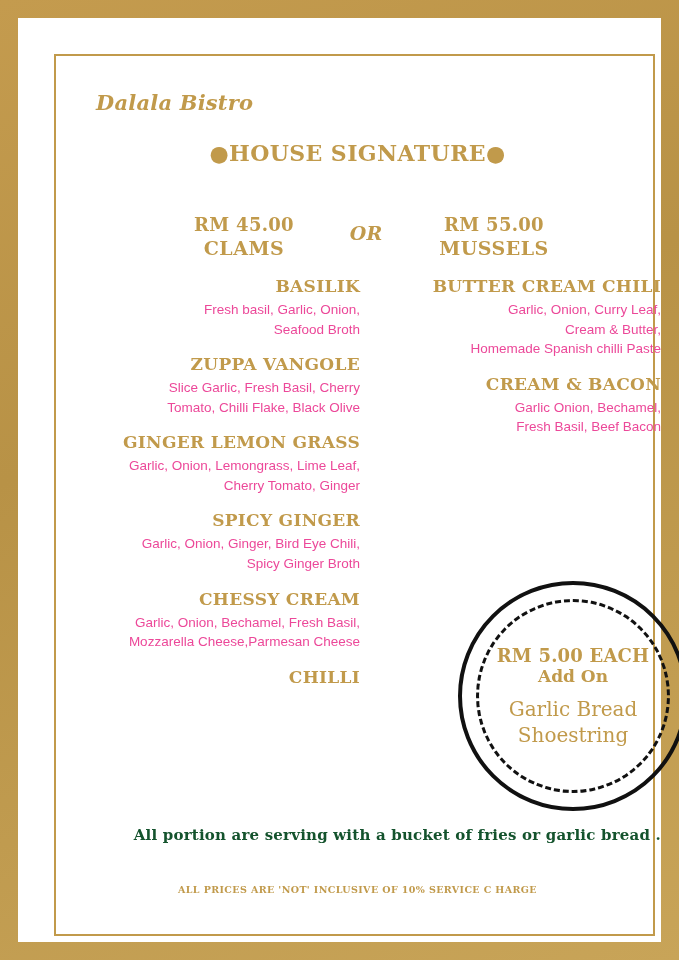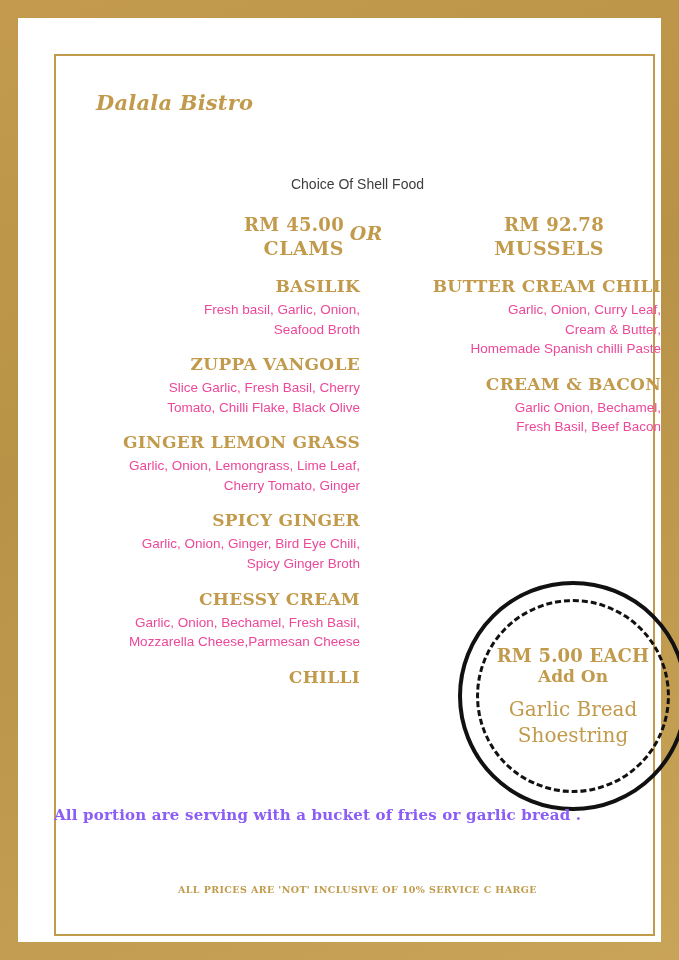--- a/index.html
+++ b/index.html
@@ -81,21 +81,21 @@
 
   .price-row {
     position: absolute;
     top: 156px;
     left: 0;
     width: 607px;
     height: 60px;
   }
   .price-block {
     position: absolute;
-    text-align: right;
+    text-align: center;
     font-family: "DejaVu Serif", serif;
     font-weight: bold;
     color: #c19a4b;
     line-height: 1.25;
   }
   .price-block .amt { font-size: 18px; letter-spacing: .3px; }
   .price-block .nm  { font-size: 19px; letter-spacing: .5px; }
   .price-left  { left: 90px;  width: 200px; top: 4px; }
   .price-right { left: 330px; width: 220px; top: 4px; }
   .or-word {
@@ -172,27 +172,27 @@
     font-family: "DejaVu Serif", serif;
     font-weight: normal;
     font-size: 20px;
     color: #c19a4b;
     line-height: 1.3;
   }
 
   .note {
     position: absolute;
     left: 0;
-    top: 752px;
-    width: 607px;
-    text-align: left;
+    top: 772px;
+    width: 607px;
+    text-align: right;
     font-family: "DejaVu Serif", serif;
     font-weight: bold;
     font-size: 15px;
-    color: #8b5cf6;
+    color: #14532d;
     letter-spacing: .2px;
   }
   .footer {
     position: absolute;
     left: 0;
     top: 830px;
     width: 607px;
     text-align: center;
     font-family: "DejaVu Serif", serif;
     font-weight: bold;
@@ -204,30 +204,30 @@
 </head>
 <body>
 
 <div class="gold-frame">
   <div class="white-page">
     <div class="inner-rule"></div>
     <div class="content">
 
       <div class="brand">Dalala Bistro</div>
 
-      <div class="choice">Choice Of Shell Food</div>
+      <div class="house-sig">●HOUSE SIGNATURE●</div>
 
       <div class="price-row">
         <div class="price-block price-left">
           <div class="amt">RM 45.00</div>
           <div class="nm">CLAMS</div>
         </div>
         <div class="or-word">OR</div>
         <div class="price-block price-right">
-          <div class="amt">RM 92.78</div>
+          <div class="amt">RM 55.00</div>
           <div class="nm">MUSSELS</div>
         </div>
       </div>
 
       <div class="col-left">
         <div class="item">
           <div class="item-name">BASILIK</div>
           <div class="item-desc">Fresh basil, Garlic, Onion,<br>Seafood Broth</div>
         </div>
         <div class="item">

